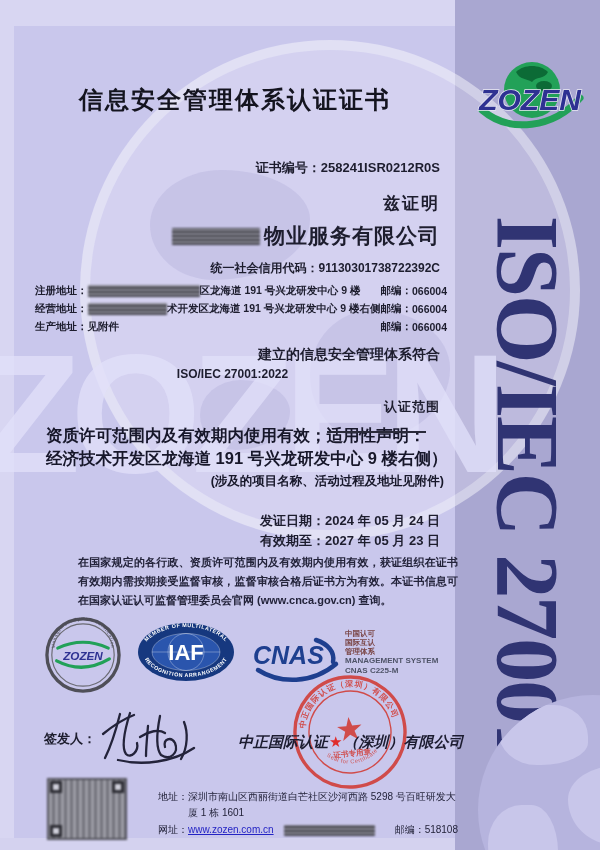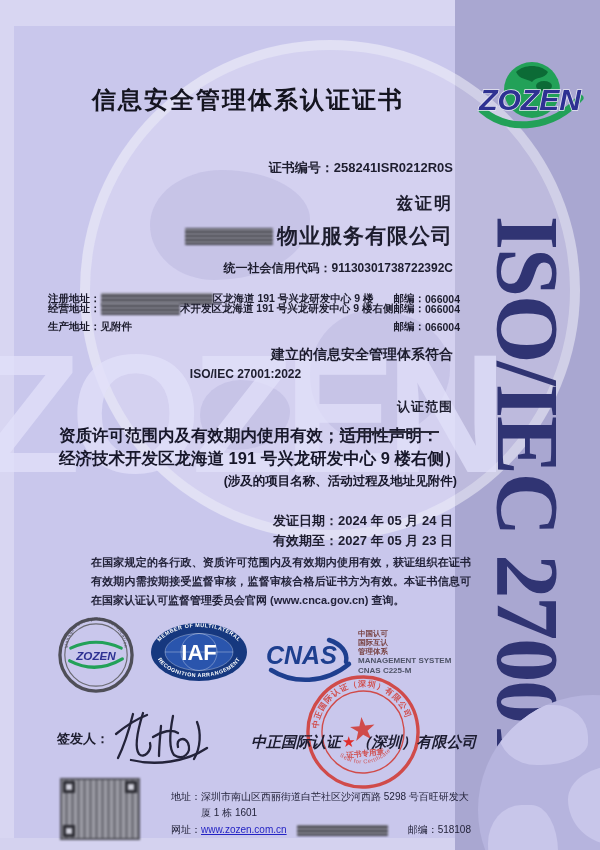--- a/index.html
+++ b/index.html
@@ -27,21 +27,21 @@
     font-size:88px;letter-spacing:-2px;color:#303473;z-index:3;}
 
   
   .br-globe{position:absolute;left:478px;top:695px;width:230px;height:230px;border-radius:50%;
     background:#b6b4de;z-index:3;overflow:hidden;}
   .br-globe .land{position:absolute;background:#c8c6ea;border-radius:50% 40% 55% 45%/45% 55% 40% 60%;}
 
   
   .zozen-logo{position:absolute;left:466px;top:56px;z-index:4;}
 
-  .content{position:absolute;left:13px;top:0;width:492px;height:850px;z-index:5;}
+  .content{position:absolute;left:0;top:0;width:492px;height:850px;z-index:5;}
   .title{position:absolute;left:20px;top:84px;width:430px;text-align:center;
     font-size:24px;font-weight:bold;letter-spacing:2px;color:#14141f;}
   .rline{position:absolute;left:25px;width:415px;text-align:right;font-weight:bold;color:#1d1d2e;white-space:nowrap;}
   #certno-line{top:159px;font-size:13px;padding-right:18px;}
   #hereby-line{top:192px;font-size:17px;padding-right:32px;letter-spacing:2px;}
   #company-line{top:222px;font-size:21px;padding-right:6px;letter-spacing:1px;}
   #credit-line{top:260px;font-size:12px;}
   #conform-line{top:346px;font-size:14px;}
   #standard-line{top:367px;font-size:12px;padding-right:12px;text-align:center;}
   #scopelabel-line{top:398px;font-size:13px;padding-right:14px;letter-spacing:1px;}
@@ -52,21 +52,21 @@
     background:repeating-linear-gradient(0deg,#43434c 0 2px,#8b8b95 2px 4px);filter:blur(1.1px);}
   .redact.company{width:88px;height:17px;margin-right:4px;margin-bottom:2px;}
   .redact.addr1{width:112px;height:12px;}
   .redact.addr2{width:96px;height:12px;}
   .redact.scope{width:92px;height:14px;margin:0 1px 2px 1px;}
   .redact.web{width:118px;height:11px;margin-left:10px;}
 
   .addr-row{position:absolute;left:35px;width:412px;display:flex;align-items:center;
     font-size:10.5px;font-weight:bold;white-space:nowrap;}
   .addr-row .grow{flex:1;}
-  #addr-reg{top:284px;margin-top:8px;} #addr-biz{top:302px;} #addr-prod{top:320px;}
+  #addr-reg{top:284px;} #addr-biz{top:302px;} #addr-prod{top:320px;}
 
   .scope-block{position:absolute;left:46px;top:424px;width:402px;font-size:16.5px;
     font-weight:bold;line-height:23px;color:#17172a;}
   .scope-note{text-align:right;font-size:12.5px;margin-top:2px;padding-right:4px;line-height:18px;}
   .strike{position:relative;}
   .strike::after{content:"";position:absolute;left:0;right:0;top:5px;height:2px;background:#2a2a3a;}
 
   .legal{position:absolute;left:78px;top:553px;width:380px;font-size:11px;line-height:19px;
     font-weight:bold;text-align:justify;color:#23233a;}
 

